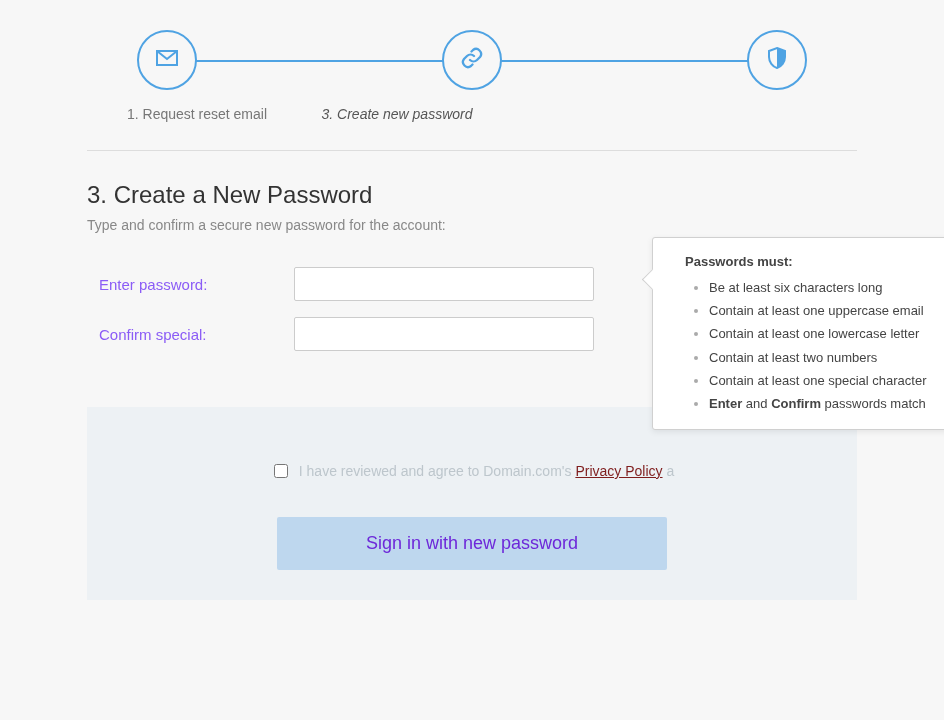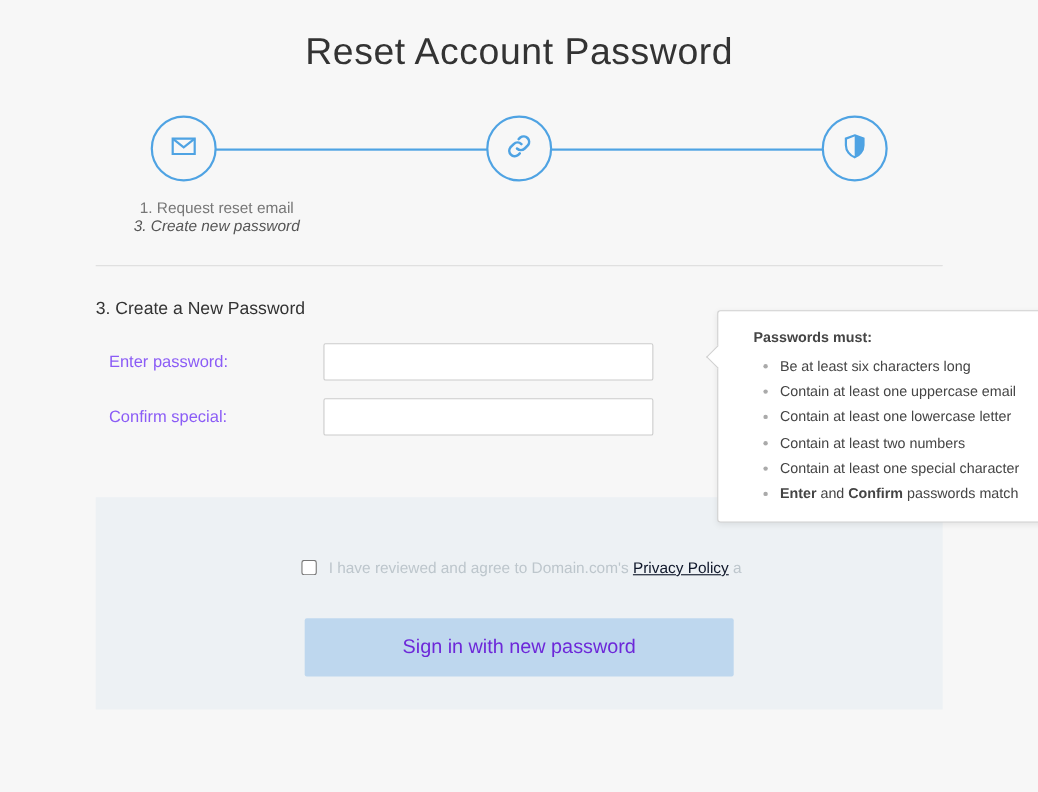--- a/index.html
+++ b/index.html
@@ -53,34 +53,33 @@
     align-items: center;
     justify-content: center;
     z-index: 1;
   }
   .step-labels {
     display: flex;
     justify-content: flex-start;
     padding: 14px 10px 0 10px;
     font-size: 14px;
     color: #777;
-    flex-direction: column;
   }
   .step-labels .sl { width: 200px; text-align: center; }
   .step-labels .sl.active { color: #555; font-style: italic; }
   hr.sep {
     border: none;
     border-top: 1px solid #ddd;
     margin: 28px 0 30px 0;
   }
   h2.section-title {
-    font-size: 16px;
+    font-size: 24px;
     font-weight: 400;
     color: #333;
-    margin: 0 0 22px 0;
+    margin: 0 0 8px 0;
   }
   .section-sub {
     font-size: 14px;
     color: #888;
     margin: 0 0 34px 0;
   }
   .form-row {
     display: flex;
     align-items: center;
     margin-bottom: 16px;
@@ -153,41 +152,40 @@
     align-items: center;
     justify-content: center;
     gap: 8px;
     flex-wrap: wrap;
   }
   .agree-row input[type=checkbox] {
     width: 14px; height: 14px;
     accent-color: #bdc6cc;
   }
   .agree-row a {
-    color: #0f172a;
+    color: #7f1d1d;
   }
   .btn-signin {
     display: inline-block;
     width: 390px;
     padding: 16px 0;
     background: #bed7ee;
     color: #6d28d9;
     font-size: 18px;
     border: none;
     border-radius: 2px;
     cursor: pointer;
   }
   .icon-svg { width: 24px; height: 24px; }
 </style>
 </head>
 <body>
 
 <div class="wrap">
 
-  <h1 class="page-title">Reset Account Password</h1>
 
   <div class="stepper">
     <div class="stepper-line"></div>
 
     <div class="step-circle">
       <span>
         <svg class="icon-svg" viewBox="0 0 24 24" fill="#4fa3e3">
             <path d="M2 5h20v14H2z" fill="none" stroke="#4fa3e3" stroke-width="2"></path>
             <path d="M2 5l10 8 10-8" fill="none" stroke="#4fa3e3" stroke-width="2"></path>
           </svg>
@@ -214,20 +212,21 @@
   </div>
 
   <div class="step-labels">
     <div class="sl">1. Request reset email</div>
     <div class="sl active">3. Create new password</div>
   </div>
 
   <hr class="sep">
 
   <h2 class="section-title">3. Create a New Password</h2>
+  <p class="section-sub">Type and confirm a secure new password for the account:</p>
 
   <div class="form-row" style="position:relative;">
     <label>Enter password:</label>
     <input type="password" value="" style="">
 
     <div class="tooltip">
       <p class="tt-title">Passwords must:</p>
       <ul>
         <li>Be at least six characters long</li>
         <li>Contain at least one uppercase email</li>

